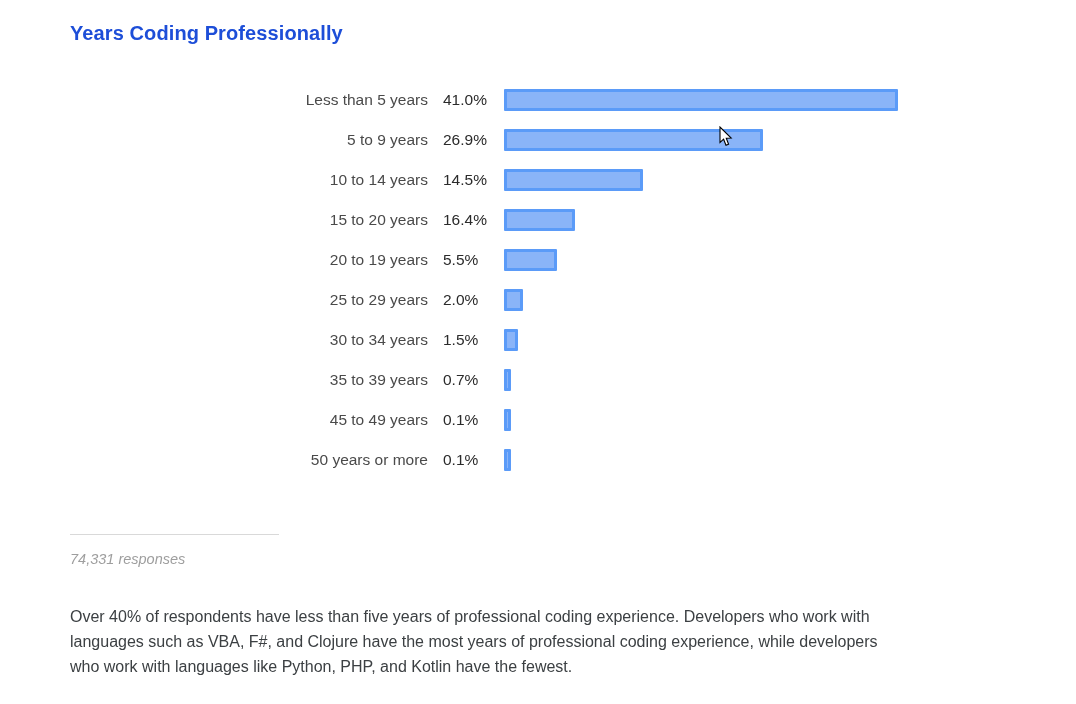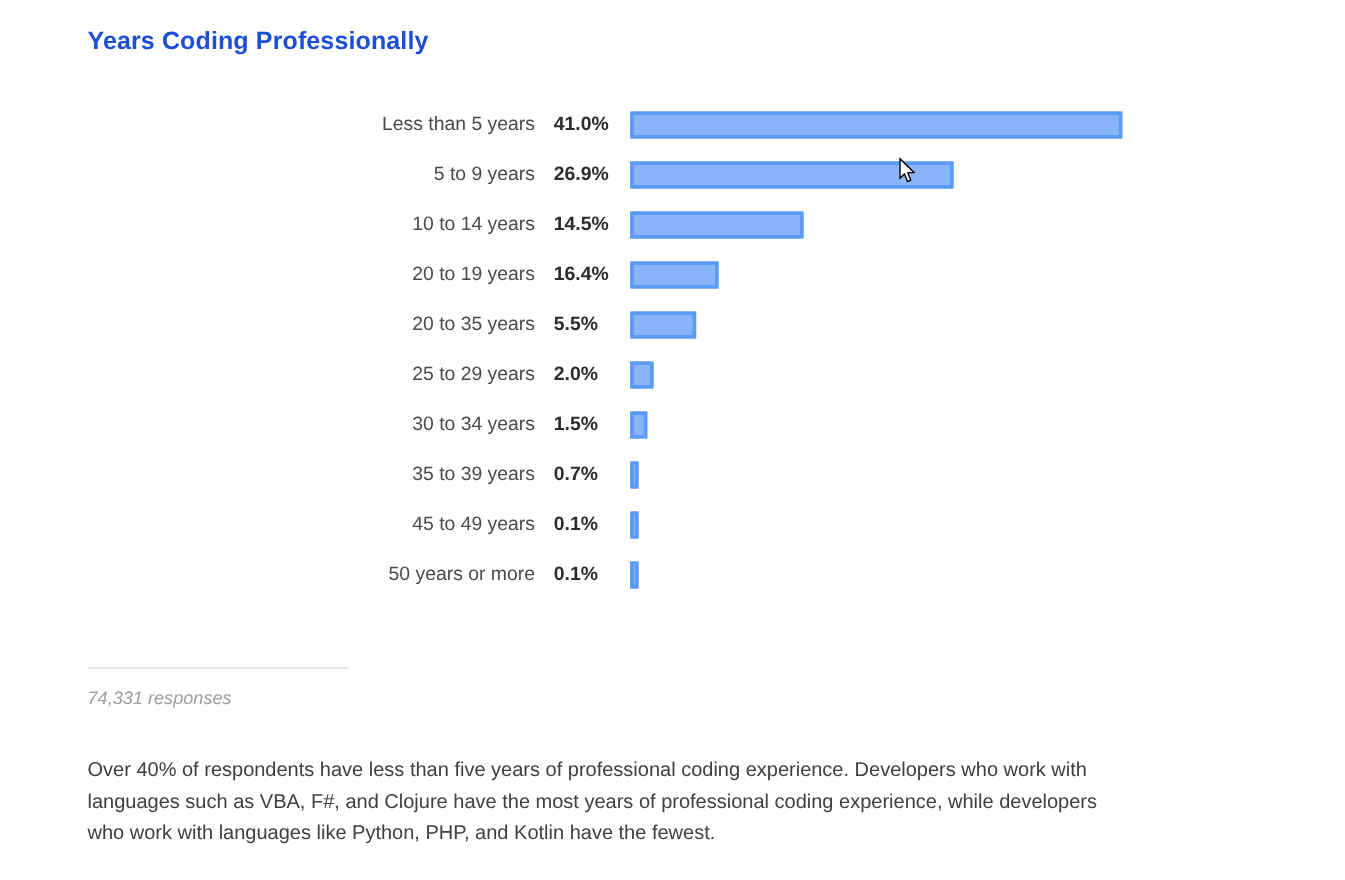--- a/index.html
+++ b/index.html
@@ -58,21 +58,21 @@
     text-align: right;
   }
 
   .row-value {
     position: absolute;
     left: 443px;
     top: 0;
     height: 40px;
     line-height: 40px;
     font-size: 15.5px;
-    font-weight: bold;
+    font-weight: normal;
     color: #2b2b2b;
     white-space: nowrap;
   }
 
   .bar-track {
     position: absolute;
     left: 504px;
     top: 9px;
     height: 22px;
   }
@@ -146,28 +146,28 @@
         </div>
       </div>
       <div class="bar-row">
         <div class="row-label">10 to 14 years</div>
         <div class="row-value">14.5%</div>
         <div class="bar-track" style="width: 139.49px;">
           <div class="bar" style="background: rgb(138, 180, 248); border-color: rgb(91, 155, 248);"></div>
         </div>
       </div>
       <div class="bar-row">
-        <div class="row-label">20 to 19 years</div>
+        <div class="row-label">15 to 20 years</div>
         <div class="row-value">16.4%</div>
         <div class="bar-track" style="width: 71.188px;">
           <div class="bar" style="background: rgb(138, 180, 248); border-color: rgb(91, 155, 248);"></div>
         </div>
       </div>
       <div class="bar-row">
-        <div class="row-label">20 to 35 years</div>
+        <div class="row-label">20 to 19 years</div>
         <div class="row-value">5.5%</div>
         <div class="bar-track" style="width: 52.91px;">
           <div class="bar" style="background: rgb(138, 180, 248); border-color: rgb(91, 155, 248);"></div>
         </div>
       </div>
       <div class="bar-row">
         <div class="row-label">25 to 29 years</div>
         <div class="row-value">2.0%</div>
         <div class="bar-track" style="width: 19.24px;">
           <div class="bar" style="background: rgb(138, 180, 248); border-color: rgb(91, 155, 248);"></div>

